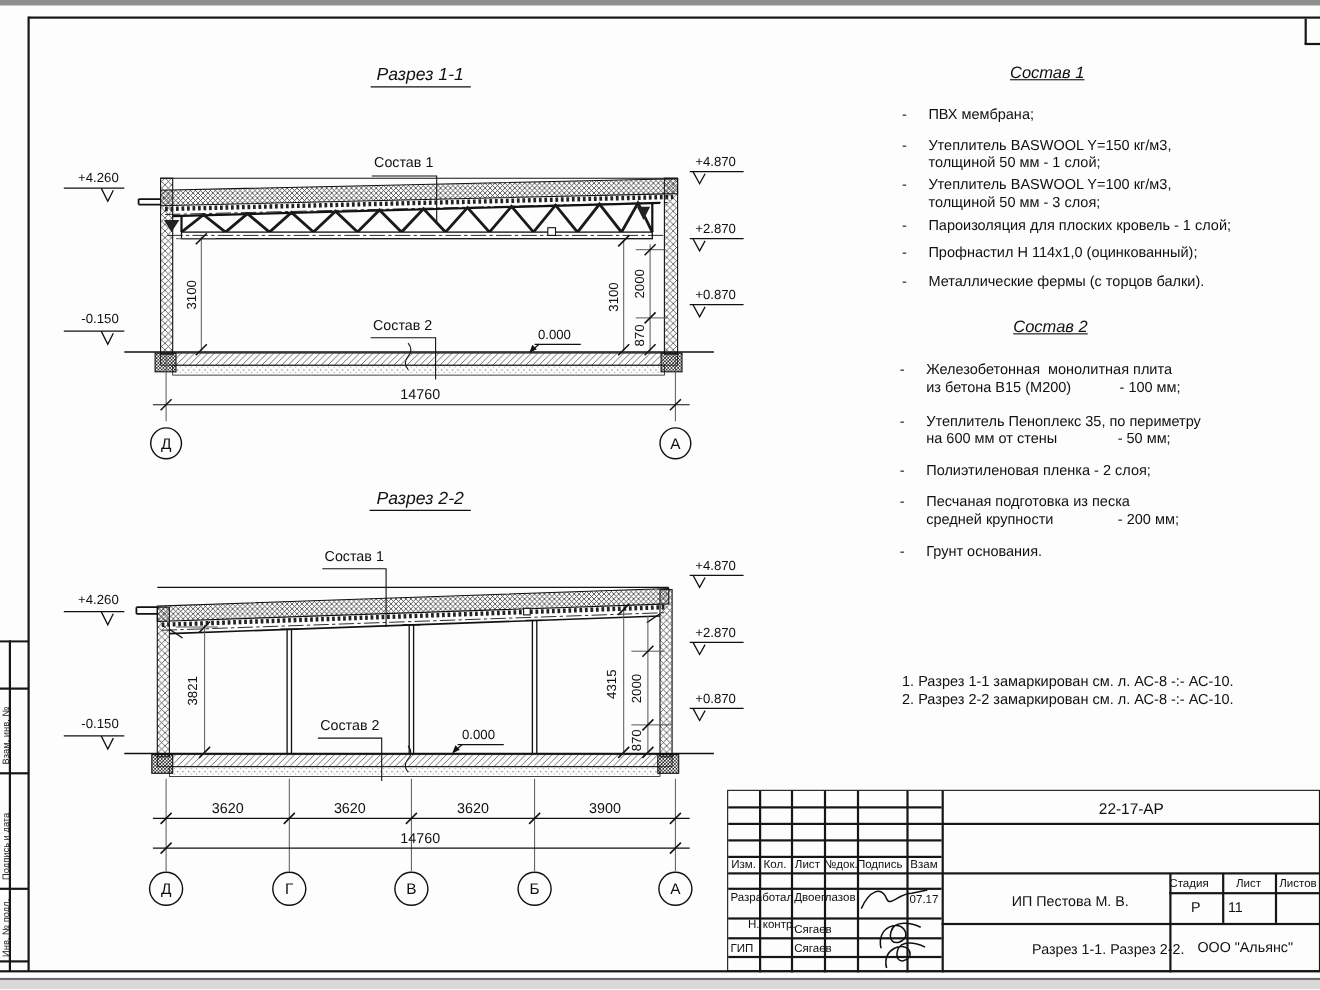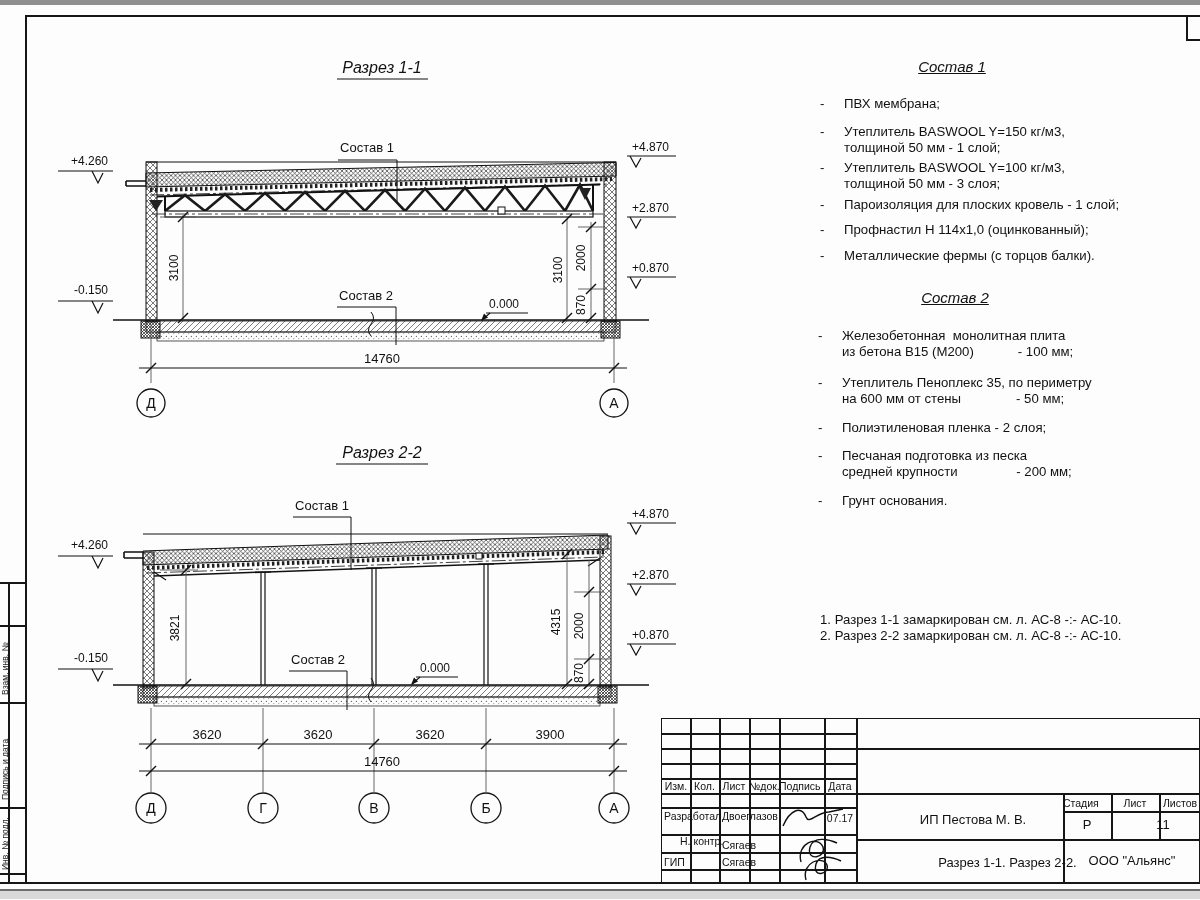--- a/index.html
+++ b/index.html
@@ -340,36 +340,37 @@
   <div class="hline" style="left:0;top:115px;width:194px;"></div>
   <div class="hline" style="left:194px;top:120px;width:345px;"></div>
   <div class="hline" style="left:0;top:133px;width:194px;"></div>
   <div class="hline" style="left:0;top:150px;width:194px;"></div>
 
   <div class="tb-txt tb-center" style="left:0;width:28px;top:61px;">Изм.</div>
   <div class="tb-txt tb-center" style="left:28px;width:29px;top:61px;">Кол.</div>
   <div class="tb-txt tb-center" style="left:57px;width:30px;top:61px;">Лист</div>
   <div class="tb-txt tb-center" style="left:87px;width:30px;top:61px;">№док.</div>
   <div class="tb-txt tb-center" style="left:117px;width:24px;top:61px;">Подпись</div>
-  <div class="tb-txt tb-center" style="left:162px;width:32px;top:61px;">Дата</div>
+  <div class="tb-txt tb-center" style="left:162px;width:32px;top:61px;">Взам</div>
 
   <div class="tb-txt" style="left:2px;top:91px;">Разработал</div>
   <div class="tb-txt" style="left:60px;top:91px;">Двоеглазов</div>
   <div class="tb-txt tb-center" style="left:162px;width:32px;top:93px;">07.17</div>
   <div class="tb-txt" style="left:2px;top:116px;margin-left:16px;">Н. контр.</div>
   <div class="tb-txt" style="left:60px;top:120px;">Сягаев</div>
   <div class="tb-txt" style="left:2px;top:137px;">ГИП</div>
   <div class="tb-txt" style="left:60px;top:137px;">Сягаев</div>
 
+  <div class="tb-txt tb-center" style="left:194px;width:345px;top:8px;font-size:14px;">22-17-АР</div>
   <div class="tb-txt tb-center" style="left:194px;width:234px;top:93px;font-size:13px;">ИП Пестова М. В.</div>
   <div class="tb-txt tb-center" style="left:401px;width:25px;top:78px;">Стадия</div>
   <div class="tb-txt tb-center" style="left:449px;width:48px;top:78px;">Лист</div>
   <div class="tb-txt tb-center" style="left:497px;width:42px;top:78px;">Листов</div>
   <div class="tb-txt tb-center" style="left:401px;width:48px;top:98px;font-size:13px;">Р</div>
-  <div class="tb-txt tb-center" style="left:449px;width:48px;top:98px;font-size:13px;padding-left:28px;">11</div>
+  <div class="tb-txt tb-center" style="left:437px;width:48px;top:98px;font-size:13px;">11</div>
   <div class="tb-txt tb-center" style="left:497px;width:42px;top:98px;font-size:13px;"></div>
   <div class="tb-txt tb-center" style="left:194px;width:207px;top:136px;font-size:13px;margin-left:48px;">Разрез 1-1. Разрез 2-2.</div>
   <div class="tb-txt tb-center" style="left:401px;width:138px;top:134px;font-size:13px;">ООО "Альянс"</div>
 </div>
 
 <svg class="abs" style="left:775px;top:795px;" width="85" height="88" viewBox="775 795 85 88">
   <path d="M783,826 C790,810 801,805 806,817 C809,825 817,812 829,812 L843,809" fill="none" stroke="#111" stroke-width="1.4"></path>
   <path d="M801,862 C796,843 818,835 823,847 C827,857 806,863 810,847 C813,836 829,839 837,843" fill="none" stroke="#111" stroke-width="1.4"></path>
   <path d="M806,880 C801,862 823,855 827,865 C830,874 812,879 816,864 C819,854 833,857 841,861" fill="none" stroke="#111" stroke-width="1.4"></path>
 </svg>

